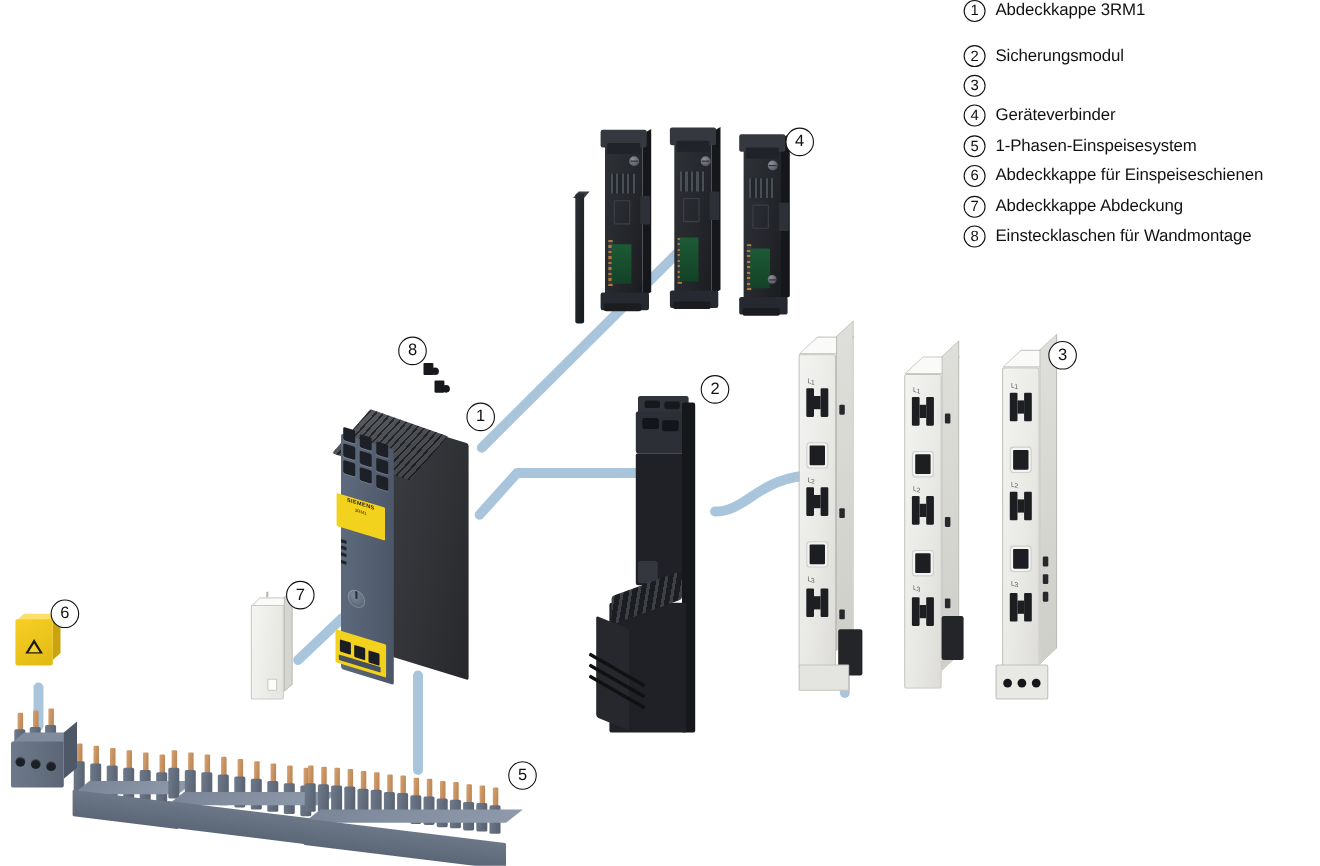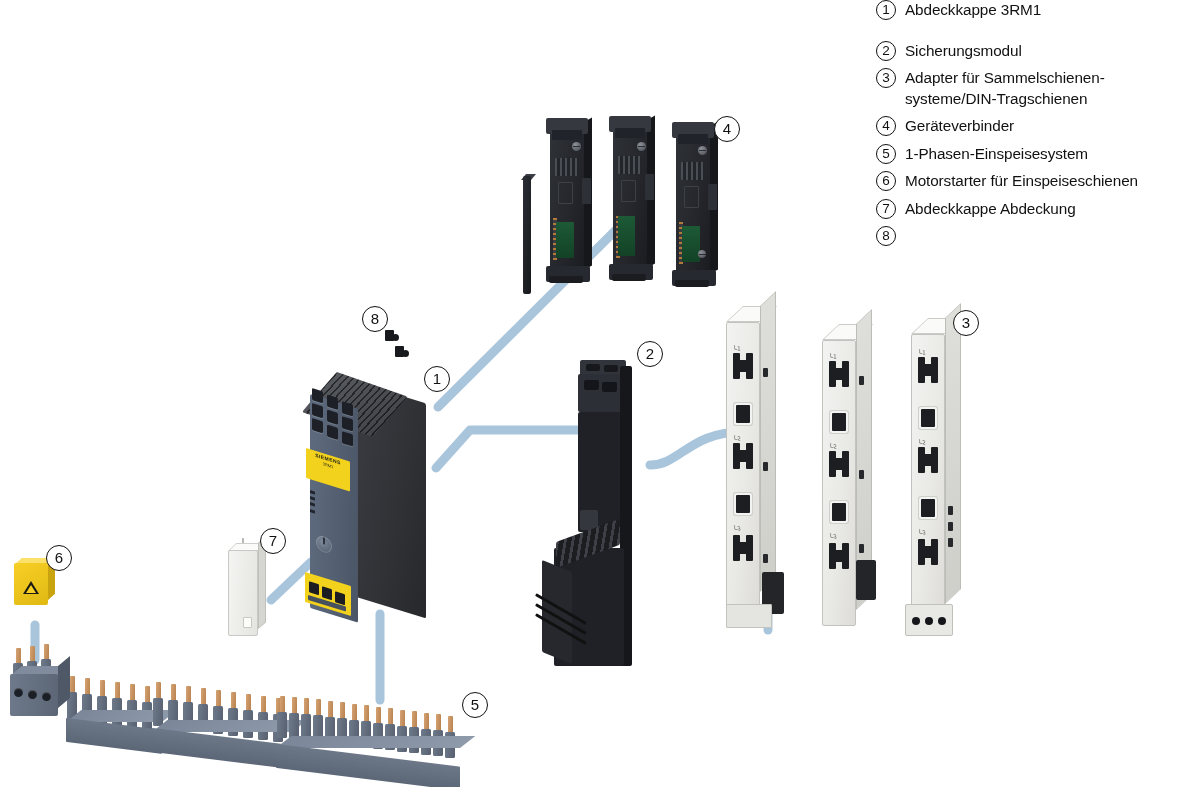--- a/index.html
+++ b/index.html
@@ -205,41 +205,40 @@
     <div class="legend-row" style="margin-bottom:20px;">
       <div class="legend-num">1</div>
       <div class="legend-text">Abdeckkappe 3RM1</div>
     </div>
     <div class="legend-row" style="margin-bottom:7px;">
       <div class="legend-num">2</div>
       <div class="legend-text">Sicherungsmodul</div>
     </div>
     <div class="legend-row" style="margin-bottom:7px;">
       <div class="legend-num">3</div>
-      <div class="legend-text">Adapter für Sammelschienen-
-systeme/DIN-Tragschienen</div>
     </div>
     <div class="legend-row" style="margin-bottom:7px;">
       <div class="legend-num">4</div>
       <div class="legend-text">Geräteverbinder</div>
     </div>
     <div class="legend-row" style="margin-bottom:7px;">
       <div class="legend-num">5</div>
       <div class="legend-text">1-Phasen-Einspeisesystem</div>
     </div>
     <div class="legend-row" style="margin-bottom:7px;">
       <div class="legend-num">6</div>
-      <div class="legend-text">Motorstarter für Einspeiseschienen</div>
+      <div class="legend-text">Abdeckkappe für Einspeiseschienen</div>
     </div>
     <div class="legend-row" style="margin-bottom:7px;">
       <div class="legend-num">7</div>
       <div class="legend-text">Abdeckkappe Abdeckung</div>
     </div>
     <div class="legend-row">
       <div class="legend-num">8</div>
+      <div class="legend-text">Einstecklaschen für Wandmontage</div>
     </div>
   </div>
 
   <svg class="guide-svg" style="left:0;top:0;width:1200px;height:787px;">
 
     <line x1="438" y1="407" x2="641" y2="205" stroke="#a9c5dc" stroke-width="9" stroke-linecap="round"></line>
 
     <path d="M436,468 L470,430 L605,430" stroke="#a9c5dc" stroke-width="9" fill="none" stroke-linecap="round" stroke-linejoin="round"></path>
 
     <path d="M650,465 C680,465 690,432 742,432" stroke="#a9c5dc" stroke-width="9" fill="none" stroke-linecap="round"></path>

